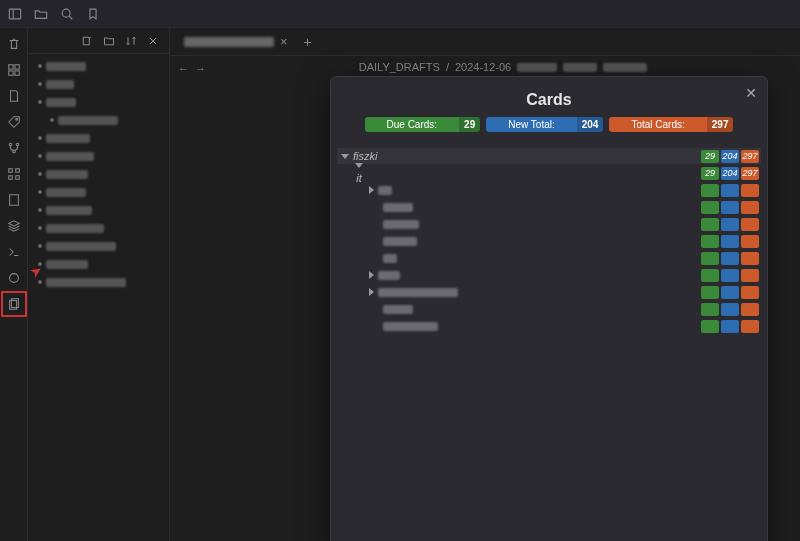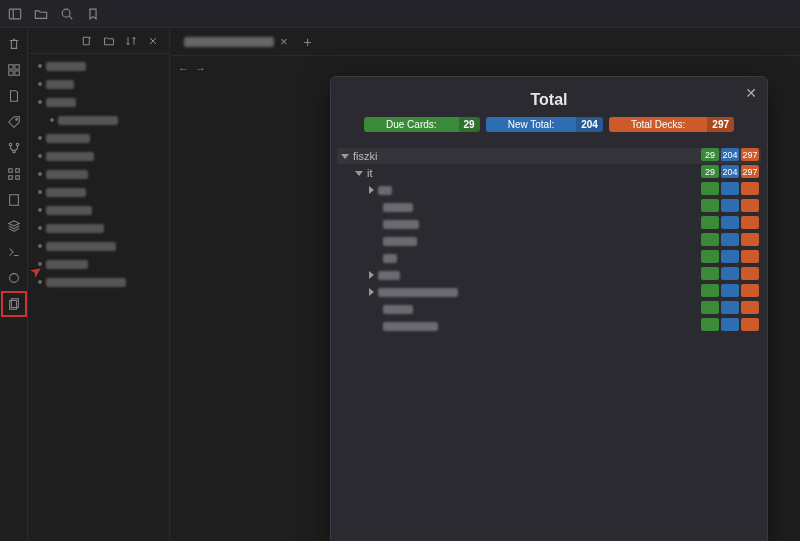--- a/index.html
+++ b/index.html
@@ -38,21 +38,21 @@
 .modal-title { font-size:16px; font-weight:600; color:#e6e6e6; }
 .modal-close { position:absolute; top:8px; right:10px; color:#aaa; cursor:pointer; font-size:14px; }
 .pill-row { display:flex; justify-content:center; gap:6px; margin-top:8px; }
 .pill { display:inline-flex; align-items:center; border-radius:3px; font-size:10px; overflow:hidden; }
 .pill .lbl { padding:2px 22px; color:#fff; }
 .pill .val { padding:2px 5px; color:#fff; font-weight:600; }
 .pill.green .lbl{background:#3a8a3a;} .pill.green .val{background:#2f6f2f;}
 .pill.blue .lbl{background:#2f6db3;} .pill.blue .val{background:#265a94;}
 .pill.orange .lbl{background:#cc5a2a;} .pill.orange .val{background:#a84821;}
 .deck-tree { flex:1; padding:6px 6px; overflow:auto; }
-.deck-row { display:flex; height:16px; margin-bottom:1px; padding-right:2px; }
+.deck-row { display:flex; align-items:center; height:16px; margin-bottom:1px; padding-right:2px;font-style:italic; }
 .deck-row.top { background:#34343a; }
 .deck-name { display:flex; align-items:center; gap:4px; color:#bbb; font-size:11px; }
 .deck-name .caret { display:inline-block; width:0;height:0; border-left:4px solid transparent;border-right:4px solid transparent;border-top:5px solid #999; }
 .deck-name .caret-r { display:inline-block; width:0;height:0; border-top:4px solid transparent;border-bottom:4px solid transparent;border-left:5px solid #999; }
 .deck-name .dblur { display:inline-block; height:9px; background:#6a6a70; filter:blur(1.2px); border-radius:2px; }
 .deck-counts { margin-left:auto; display:flex; gap:2px; }
 .ct { width:18px; height:13px; border-radius:2px; font-size:9px; display:flex; align-items:center; justify-content:center; color:#fff; }
 .ct.g{background:#3a8a3a;} .ct.b{background:#2f6db3;} .ct.o{background:#cc5a2a;}
 </style>
 </head>
@@ -238,56 +238,64 @@
         <span class="blur-lbl"></span>
         <span class="close">×</span>
       </div>
       <span class="tab-add">+</span>
     </div>
     <div class="nav-bc">
       <div class="nav-arrows">
         <span>←</span>
         <span>→</span>
       </div>
+      <div class="bc-path">
+        <span>DAILY_DRAFTS</span>
+        <span>/</span>
+        <span>2024-12-06</span>
+        <span class="bc-blur" style="width:40px"></span>
+        <span class="bc-blur" style="width:34px"></span>
+        <span class="bc-blur" style="width:44px"></span>
+      </div>
     </div>
     <span class="arrow-cursor">➤</span>
 
     <div class="modal">
       <div class="modal-head">
-        <div class="modal-title">Total</div>
+        <div class="modal-title">Cards</div>
         <span class="modal-close">✕</span>
         <div class="pill-row" id="pill-row">
             <span class="pill green">
               <span class="lbl">Due Cards:</span>
               <span class="val">29</span>
             </span>
             <span class="pill blue">
               <span class="lbl">New Total:</span>
               <span class="val">204</span>
             </span>
             <span class="pill orange">
-              <span class="lbl">Total Decks:</span>
+              <span class="lbl">Total Cards:</span>
               <span class="val">297</span>
             </span>
           </div>
       </div>
       <div class="deck-tree" id="deck-tree">
           <div class="deck-row top">
             <span class="deck-name" style="padding-left: 4px;">
               <span class="caret"></span>
               <span>fiszki</span>
             </span>
             <span class="deck-counts">
               <span class="ct g">29</span>
               <span class="ct b">204</span>
               <span class="ct o">297</span>
             </span>
           </div>
           <div class="deck-row">
-            <span class="deck-name" style="padding-left: 18px;">
+            <span class="deck-name" style="padding-left: 18px; flex-direction: column;">
               <span class="caret"></span>
               <span>it</span>
             </span>
             <span class="deck-counts">
               <span class="ct g">29</span>
               <span class="ct b">204</span>
               <span class="ct o">297</span>
             </span>
           </div>
           <div class="deck-row">

